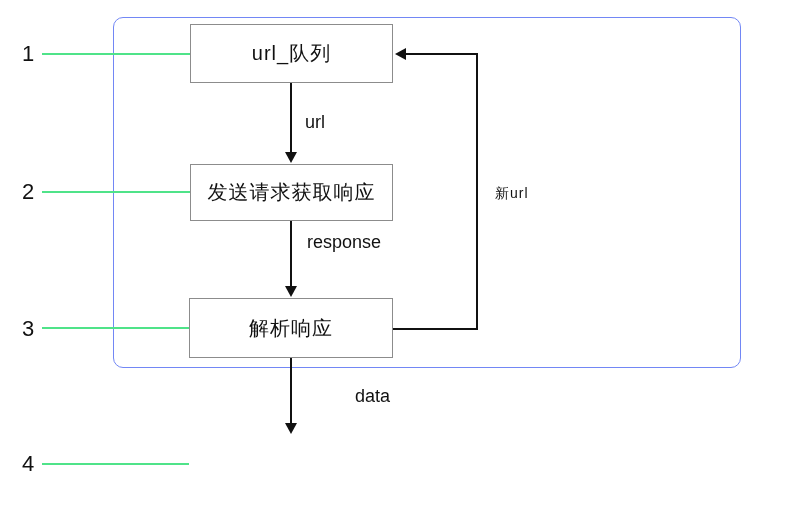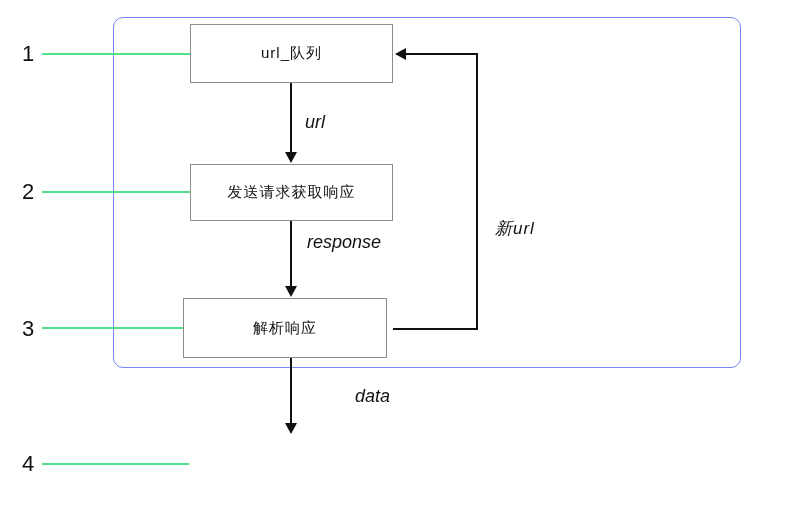--- a/index.html
+++ b/index.html
@@ -29,28 +29,28 @@
   }
 
   
   .flow-box {
     border: 1.5px solid #8c8c8c;
     background: #ffffff;
     box-sizing: border-box;
     display: flex;
     align-items: center;
     justify-content: center;
-    font-size: 15px;
+    font-size: 20px;
     letter-spacing: 1px;
     color: #111;
     z-index: 3;
   }
   .box1 { left: 190px; top: 24px;  width: 203px; height: 59px; }
   .box2 { left: 190px; top: 164px; width: 203px; height: 57px; }
-  .box3 { left: 183px; top: 298px; width: 204px; height: 60px; }
+  .box3 { left: 189px; top: 298px; width: 204px; height: 60px; }
   .box4 { left: 189px; top: 435px; width: 204px; height: 58px; }
 
   
   .step-num {
     width: 24px; height: 26px;
     font-size: 22px;
     text-align: center;
     line-height: 26px;
     color: #111;
     z-index: 4;
@@ -82,27 +82,25 @@
   }
 
   
   .edge-label {
     font-size: 18px;
     font-weight: 500;
     color: #111;
     white-space: nowrap;
     z-index: 4;
     background: transparent;
-    font-style: italic;
   }
   .cjk-label {
-    font-size: 17px;
+    font-size: 14px;
     font-weight: 500;
     letter-spacing: 1px;
-    margin-top: 32px;
   }
 </style>
 </head>
 <body>
 
 <div class="canvas">
 
   <div class="abs loop-region"></div>
 
   <div class="abs step-num" style="left:16px; top:41px;">1</div>

